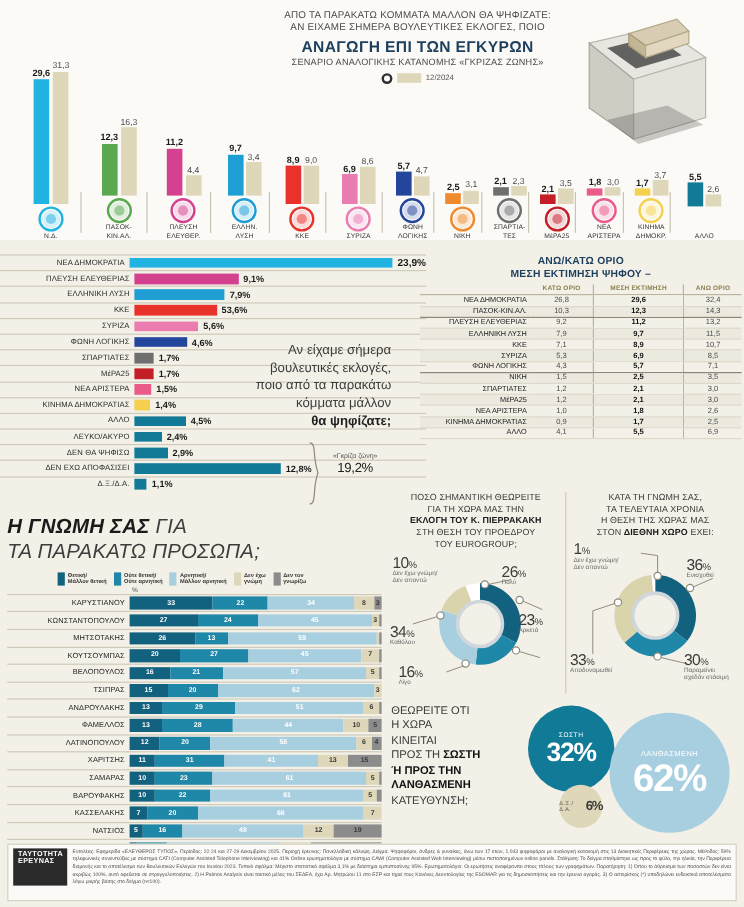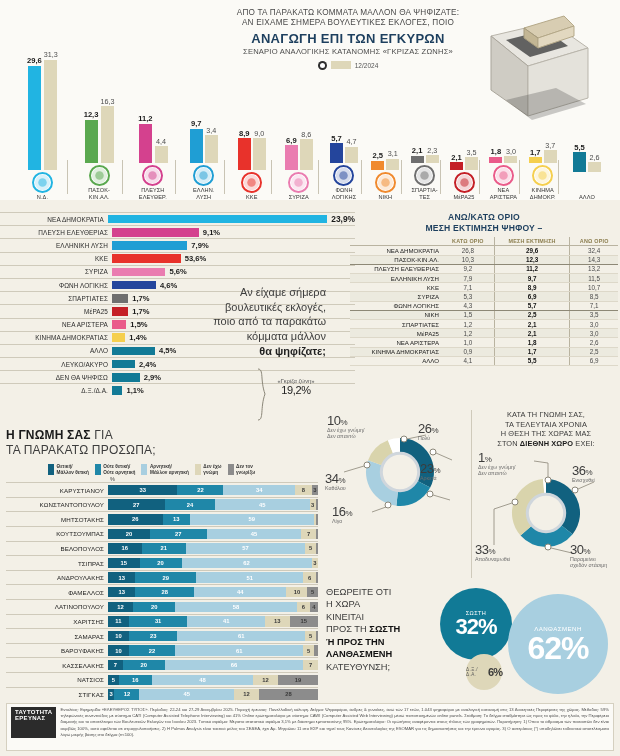--- a/index.html
+++ b/index.html
@@ -75,21 +75,21 @@
   .dq { text-align: center; font-size: 7.4px; color: #3a3a3a; line-height: 1.3; padding: 0 6px; letter-spacing:.1px;}
   .dq b { color: #1a1a1a; }
   .dwrap { position: relative; width: 149px; height: 118px; }
   .dlab { position: absolute; }
   .dnum { font-size: 13px; color: #3c3c3c; letter-spacing:-.5px; line-height:1;}
   .dnum small { font-size: 8px; }
   .dsub { font-size: 5.3px; color: #6a6a6a; line-height:1.15;}
 
   
   .pers { position: absolute; left: 6px; top: 428px; width: 312px; }
-  .pers-title { font-size: 12px; color: #3d3d3d; line-height: 1.25; letter-spacing:.2px;}
+  .pers-title { font-size: 17px; color: #3d3d3d; line-height: 1.25; letter-spacing:.2px;font-style:italic;}
   .pers-title b { color: #1a1a1a; }
   .pleg { display: flex; gap: 6px; margin-top: 6px; padding-left: 42px;}
   .pleg-it { display: flex; gap: 2.5px; align-items: flex-start; }
   .pleg-sw { width: 6px; height: 11px; flex: none; margin-top:0px;}
   .pleg-tx { font-size: 4.7px; color: #333; line-height: 1.2; font-weight:bold;}
   .pct-mark { font-size: 5.5px; color: #444; margin-left: 104px; margin-top:1px;}
   .prow { display: flex; align-items: center; height: 14.6px; border-top: 1px solid #cfcabb;}
   .pname { width: 102px; text-align: right; font-size: 6.2px; padding-right: 4px; color: #222; letter-spacing:.1px;}
   .pstack { display: flex; height: 10.5px; flex: 1; }
   .pseg { display: flex; align-items: center; justify-content: center; font-size: 5.8px; font-weight: bold; color: #fff; overflow: hidden;}
@@ -436,20 +436,25 @@
         <div class="hlab">ΛΕΥΚΟ/ΑΚΥΡΟ</div>
         <div class="hbar" style="width:22.89539748953975px;background:#127a96"></div>
         <div class="hval">2,4%</div>
       </div>
       <div class="hrow">
         <div class="hlab">ΔΕΝ ΘΑ ΨΗΦΙΣΩ</div>
         <div class="hbar" style="width:27.665271966527197px;background:#127a96"></div>
         <div class="hval">2,9%</div>
       </div>
       <div class="hrow">
+        <div class="hlab">ΔΕΝ ΕΧΩ ΑΠΟΦΑΣΙΣΕΙ</div>
+        <div class="hbar" style="width:122.10878661087868px;background:#127a96"></div>
+        <div class="hval">12,8%</div>
+      </div>
+      <div class="hrow">
         <div class="hlab">Δ.Ξ./Δ.Α.</div>
         <div class="hbar" style="width:10.493723849372387px;background:#127a96"></div>
         <div class="hval">1,1%</div>
       </div>
     </div>
 
   <div class="midq">
     <span>Αν είχαμε σήμερα</span><br>
     <span>βουλευτικές εκλογές,</span><br>
     <span>ποιο από τα παρακάτω</span><br>
@@ -557,20 +562,27 @@
             <td>4,1</td>
             <td class="mid">5,5</td>
             <td>6,9</td>
           </tr>
         </tbody>
     </table>
   </div>
 
   <div class="donutsec">
     <div class="dcol">
+      <div class="dq">
+        <span>ΠΟΣΟ ΣΗΜΑΝΤΙΚΗ ΘΕΩΡΕΙΤΕ</span><br>
+        <span>ΓΙΑ ΤΗ ΧΩΡΑ ΜΑΣ ΤΗΝ</span><br>
+        <b>ΕΚΛΟΓΗ ΤΟΥ Κ. ΠΙΕΡΡΑΚΑΚΗ</b><br>
+        <span>ΣΤΗ ΘΕΣΗ ΤΟΥ ΠΡΟΕΔΡΟΥ</span><br>
+        <span>ΤΟΥ EUROGROUP;</span>
+      </div>
       <div class="dwrap">
         <svg viewBox="0 0 149 118" style="position:absolute;left:0;top:0;width:149px;height:118px">
           <g transform="translate(78,62)">
             <path d="M0,-34 A34,34 0 0,1 30.2,15.6 L16.6,8.6 A18.7,18.7 0 0,0 0,-18.7 Z" fill="#11617f"></path>
             <path d="M30.2,15.6 A34,34 0 0,1 -3.6,33.8 L-2,18.6 A18.7,18.7 0 0,0 16.6,8.6 Z" fill="#1f87a8"></path>
             <path d="M-3.6,33.8 A34,34 0 0,1 -31.9,-11.8 L-17.5,-6.5 A18.7,18.7 0 0,0 -2,18.6 Z" fill="#a8cfe0"></path>
             <path d="M-31.9,-11.8 A34,34 0 0,1 -12.1,-31.8 L-6.6,-17.5 A18.7,18.7 0 0,0 -17.5,-6.5 Z" fill="#d9d4ac"></path>
             <path d="M-12.1,-31.8 A34,34 0 0,1 0,-34 L0,-18.7 A18.7,18.7 0 0,0 -6.6,-17.5 Z" fill="#ffffff"></path>
             <circle r="18.7" fill="none" stroke="#cfd6dc" stroke-width="3"></circle>
           </g>
@@ -582,21 +594,21 @@
           <path d="M111,85 L128,90" stroke="#8b8779" stroke-width=".8" fill="none"></path>
           <circle cx="66" cy="95" r="3" fill="#fff" stroke="#8b8779" stroke-width="1"></circle>
           <path d="M64,97 L50,102" stroke="#8b8779" stroke-width=".8" fill="none"></path>
           <circle cx="45" cy="55" r="3" fill="#fff" stroke="#8b8779" stroke-width="1"></circle>
           <path d="M42,56 L22,62" stroke="#8b8779" stroke-width=".8" fill="none"></path>
         </svg>
         <div class="dlab" style="left:96px;top:12px">
           <div class="dnum"><span>26</span><small>%</small></div>
           <div class="dsub">Πολύ</div>
         </div>
-        <div class="dlab" style="left:98px;top:52px">
+        <div class="dlab" style="left:110px;top:52px">
           <div class="dnum"><span>23</span><small>%</small></div>
           <div class="dsub">Αρκετά</div>
         </div>
         <div class="dlab" style="left:10px;top:95px">
           <div class="dnum"><span>16</span><small>%</small></div>
           <div class="dsub">Λίγο</div>
         </div>
         <div class="dlab" style="left:3px;top:62px">
           <div class="dnum"><span>34</span><small>%</small></div>
           <div class="dsub">Καθόλου</div>

